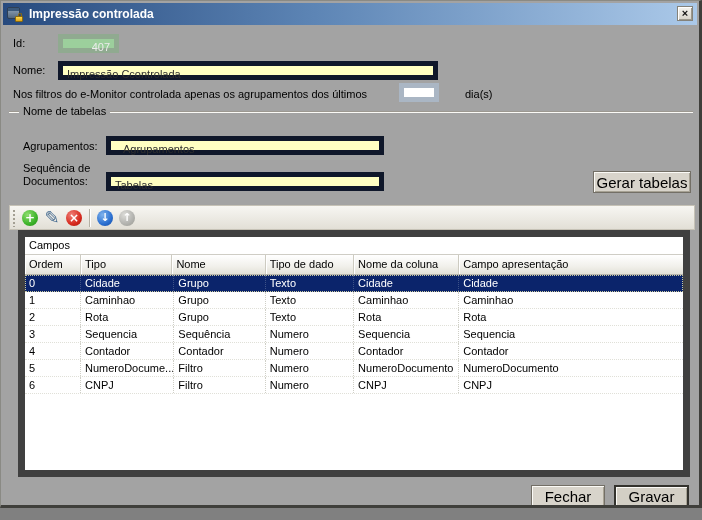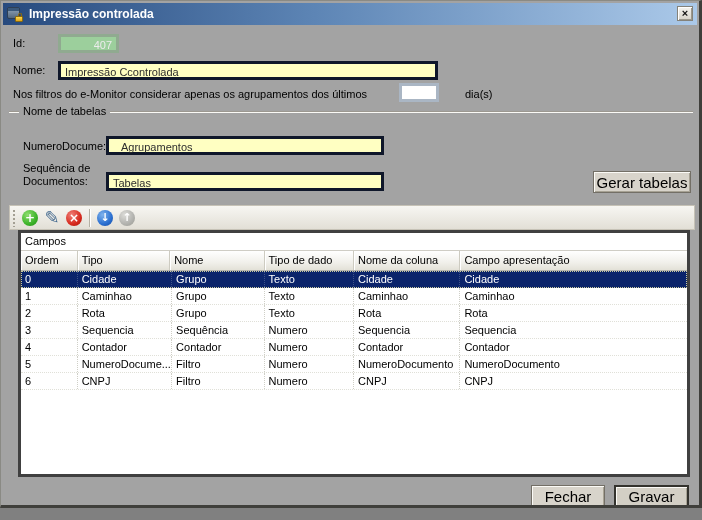--- a/index.html
+++ b/index.html
@@ -25,21 +25,21 @@
   .app-icon .shackle{position:absolute;right:1px;bottom:5px;width:4px;height:4px;
     border:1px solid #8a6a10;border-bottom:none;border-radius:3px 3px 0 0;}
   .close-btn{position:absolute;right:4px;top:3px;width:16px;height:15px;
     background:linear-gradient(#f5f4f0,#d6d2c9);border:1px solid #84827a;
     box-shadow:inset 1px 1px 0 #ffffff, inset -1px -1px 0 #9b988d;
     display:flex;align-items:center;justify-content:center;
     font-weight:bold;font-size:11px;line-height:1;color:#111;cursor:default;}
   
   .lbl{position:absolute;line-height:13px;}
   .field{position:absolute;height:19px;line-height:17px;padding:0 4px;
-    border:3px solid #0f172a;background:#ffffc2;color:#2e2e2e;}
+    border:5px solid #0f172a;background:#ffffc2;color:#2e2e2e;}
   .field.green{background:#9ccf9c;border-color:#90aa90;color:#ececec;text-align:right;}
   .field.white{background:#ffffff;border-color:#aab6c4;}
   .multiline{white-space:pre-line;}
   
   .grouphead{position:absolute;left:8px;top:104px;width:684px;display:flex;align-items:center;}
   .etch{height:2px;border-top:1px solid #9c9890;border-bottom:1px solid #fbfaf6;}
   .etch.short{width:10px;}
   .etch.long{flex:1;}
   .group-title{padding:0 4px;line-height:13px;}
   
@@ -58,21 +58,21 @@
     display:flex;align-items:center;justify-content:center;font-size:12px;line-height:1;
     font-family:"DejaVu Sans","Liberation Sans",sans-serif;}
   .tb-btn.add .tb-ic{background:radial-gradient(circle at 35% 30%,#8ede6e,#3db32a 60%,#1f8a12);}
   .tb-btn.delete .tb-ic{background:radial-gradient(circle at 35% 30%,#f08078,#d62a1e 60%,#a81208);}
   .tb-btn.move-down .tb-ic{background:radial-gradient(circle at 35% 30%,#7fb2ec,#2a6fd0 60%,#1449a0);font-size:11px;}
   .tb-btn.move-up .tb-ic{background:radial-gradient(circle at 35% 30%,#dcdcd8,#b2b2ae 60%,#98988f);font-size:11px;}
   .tb-btn.edit .tb-ic{border-radius:0;background:none;color:#4a6e92;font-size:18px;font-weight:normal;}
   .tb-sep{width:1px;height:18px;background:#b5b1a5;box-shadow:1px 0 0 #ffffff;margin:0 4px;}
   
   .listview{position:absolute;left:17px;top:229px;width:672px;height:247px;
-    background:#fff;border:3px solid #404040;overflow:hidden;}
+    background:#fff;border:7px solid #404040;overflow:hidden;}
   .campos{height:18px;line-height:17px;padding-left:4px;background:#fff;
     border-bottom:1px solid #cfcdc5;}
   .ghead{display:flex;height:20px;border-bottom:1px solid #b8b6ae;align-items:center;}
   .hcell{background:linear-gradient(#ffffff,#f1f0eb 60%,#e3e1d8);
     border-right:1px solid #cdcbc1;box-shadow:inset 1px 0 0 #ffffff;
     line-height:19px;padding-left:4px;overflow:hidden;white-space:nowrap;cursor:default;}
   .grow{display:flex;height:17px;border-bottom:1px dotted #e0e0d8;cursor:default;}
   .gcell{line-height:16px;padding-left:4px;border-right:1px dotted #cfcfc7;
     overflow:hidden;white-space:nowrap;}
   .grow.selected{background:#0b246b;color:#fff;outline:1px dotted #c9c99e;outline-offset:-1px;}
@@ -97,31 +97,31 @@
       <span>×</span>
     </span>
   </div>
 
   <span class="lbl" style="left:12px;top:36px;">Id:</span>
   <span class="field green" style="left:57px;top:33px;width:61px;">407</span>
 
   <span class="lbl" style="left:12px;top:63px;">Nome:</span>
   <span class="field" style="left:57px;top:60px;width:380px;">Impressão Ccontrolada</span>
 
-  <span class="lbl" style="left:12px;top:87px;">Nos filtros do e-Monitor considerar apenas os agrupamentos dos últimos</span>
+  <span class="lbl" style="left:12px;top:87px;">Nos filtros do e-Monitor controlada apenas os agrupamentos dos últimos</span>
   <input class="field white" style="left: 398px; top: 82px; width: 40px;" value="">
   <span class="lbl" style="left:464px;top:87px;">dia(s)</span>
 
   <div class="grouphead">
     <span class="etch short"></span>
     <span class="group-title">Nome de tabelas</span>
     <span class="etch long"></span>
   </div>
 
-  <span class="lbl" style="left:22px;top:139px;">NumeroDocume:</span>
+  <span class="lbl" style="left:22px;top:139px;">Agrupamentos:</span>
   <span class="field" style="left:105px;top:135px;width:278px;padding-left:12px;">Agrupamentos</span>
 
   <span class="lbl multiline" style="left:22px;top:161px;">Sequência de
 Documentos:</span>
   <span class="field" style="left:105px;top:171px;width:278px;">Tabelas</span>
 
   <div class="btn" style="left:592px;top:170px;width:98px;height:22px;">
     <span>Gerar tabelas</span>
   </div>
 

